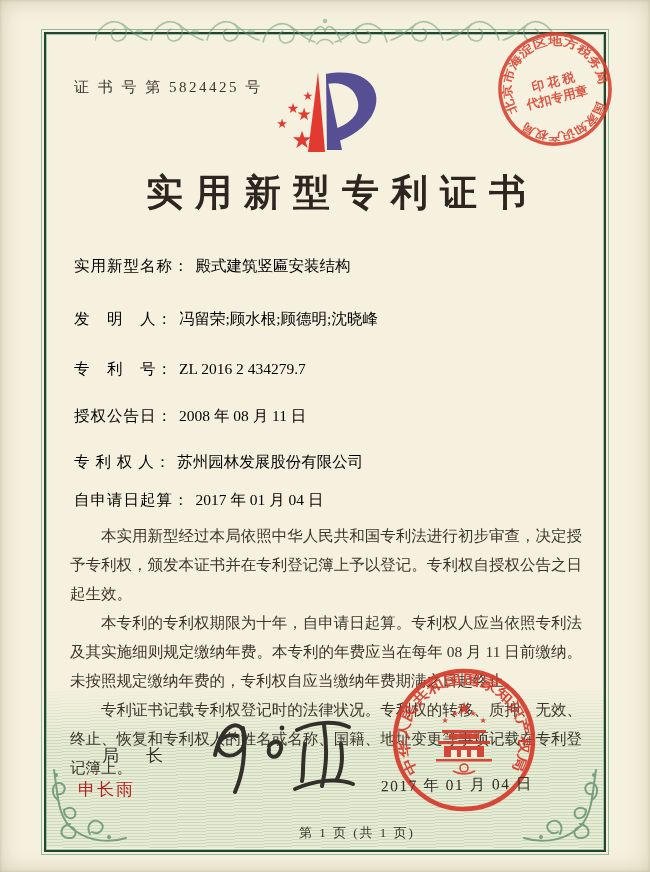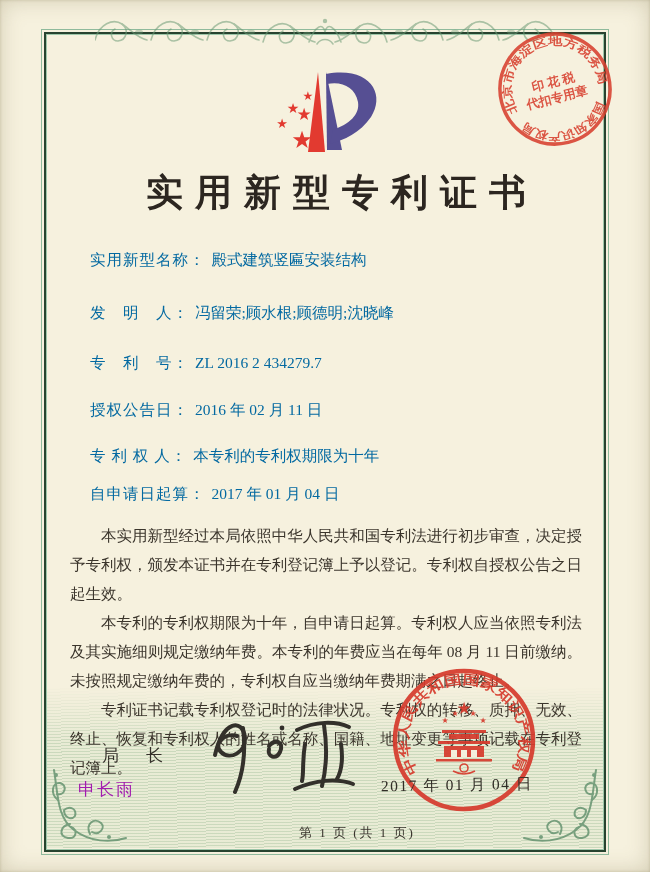--- a/index.html
+++ b/index.html
@@ -36,32 +36,32 @@
   .logo{position:absolute;left:252px;top:60px;width:158px;height:112px;z-index:5;}
   .tax-stamp{position:absolute;left:492px;top:26px;width:126px;height:126px;z-index:6;transform:rotate(-14deg);opacity:.88;}
 
   .title{
     position:absolute;left:44px;top:168px;width:584px;z-index:5;
     text-align:center;font-size:37px;font-weight:700;color:#2c2620;
     letter-spacing:12px;text-indent:12px;
   }
 
   .fields{position:absolute;left:74px;top:0;width:490px;z-index:5;font-size:15.5px;}
-  .frow{position:absolute;left:16px;white-space:nowrap;color:#0369a1;}
+  .frow{position:absolute;left:0;white-space:nowrap;color:#000000;margin-top:6px;}
   .frow .lab{letter-spacing:1px;}
   .frow .val{margin-left:6px;}
 
   .body-text{
     position:absolute;left:70px;top:521px;width:512px;z-index:5;
     font-size:15.5px;line-height:29px;text-align:justify;color:#3b352c;
   }
   .body-text p{margin:0;text-indent:2em;}
 
   .signoff-title{position:absolute;left:78px;top:744px;z-index:5;font-size:17px;letter-spacing:5px;color:#34302a;margin-left:24px;}
-  .signoff-name{position:absolute;left:78px;top:778px;z-index:5;font-size:17px;letter-spacing:2px;color:#a21caf;}
+  .signoff-name{position:absolute;left:78px;top:778px;z-index:5;font-size:17px;letter-spacing:2px;color:#b91c1c;}
   .autograph{position:absolute;left:185px;top:700px;width:180px;height:100px;z-index:6;}
 
   .big-seal{position:absolute;left:388px;top:664px;width:152px;height:152px;z-index:5;opacity:.92;}
   .seal-date{position:absolute;left:381px;top:775px;z-index:7;font-size:15.5px;letter-spacing:1.5px;color:#322e27;transform:rotate(-1deg);}
 
   .footer{position:absolute;left:44px;top:824px;width:626px;z-index:5;text-align:center;font-size:13px;letter-spacing:2px;color:#3a352e;}
 
   svg text{font-family:"Liberation Serif","DejaVu Serif",serif;}
 </style>
 </head>
@@ -114,20 +114,21 @@
       <path d="M22,58 C12,60 10,70 20,72 C29,73 30,63 23,61"></path>
       <path d="M42,68 C37,58 46,51 53,57 C58,62 51,70 44,66"></path>
       <path d="M16,44 C22,39 29,43 27,50 C23,55 16,51 16,44"></path>
       <circle cx="8" cy="9" r="2" fill="#5f8f6b" stroke="none"></circle>
       <circle cx="61" cy="71" r="2" fill="#5f8f6b" stroke="none"></circle>
     </g>
   </svg>
 
   <div class="frame"></div>
 
+  <div class="cert-no">证 书 号 第 5824425 号</div>
 
   <svg class="logo" viewBox="0 0 158 112">
     <polygon points="66,12 73,92 56,92" fill="#e23a30"></polygon>
     <polygon points="74,12 90,90 75,90" fill="#564f93"></polygon>
     <path d="M74,14 C118,6 134,34 119,57 C108,73 92,80 78,84 L81,70 C97,64 108,55 106,42 C103,27 90,21 75,24 Z" fill="#564f93"></path>
     <text x="56" y="40" font-size="12" fill="#e23a30" text-anchor="middle">★</text>
     <text x="41" y="53" font-size="14" fill="#e23a30" text-anchor="middle">★</text>
     <text x="52" y="60" font-size="17" fill="#e23a30" text-anchor="middle">★</text>
     <text x="30" y="68" font-size="13" fill="#e23a30" text-anchor="middle">★</text>
     <text x="50" y="88" font-size="24" fill="#e23a30" text-anchor="middle">★</text>
@@ -155,24 +156,24 @@
     <div class="frow" style="top:250px">
       <span class="lab">实用新型名称：</span><span class="val">殿式建筑竖匾安装结构</span>
     </div>
     <div class="frow" style="top:303px">
       <span class="lab">发　明　人：</span><span class="val">冯留荣;顾水根;顾德明;沈晓峰</span>
     </div>
     <div class="frow" style="top:353px">
       <span class="lab">专　利　号：</span><span class="val">ZL 2016 2 434279.7</span>
     </div>
     <div class="frow" style="top:400px">
-      <span class="lab">授权公告日：</span><span class="val">2016 年 02 月 11 日</span>
+      <span class="lab">授权公告日：</span><span class="val">2008 年 08 月 11 日</span>
     </div>
     <div class="frow" style="top:446px">
-      <span class="lab">专 利 权 人：</span><span class="val">本专利的专利权期限为十年</span>
+      <span class="lab">专 利 权 人：</span><span class="val">苏州园林发展股份有限公司</span>
     </div>
     <div class="frow" style="top:484px">
       <span class="lab">自申请日起算：</span><span class="val">2017 年 01 月 04 日</span>
     </div>
   </div>
 
   <div class="body-text">
     <p>本实用新型经过本局依照中华人民共和国专利法进行初步审查，决定授予专利权，颁发本证书并在专利登记簿上予以登记。专利权自授权公告之日起生效。</p>
     <p>本专利的专利权期限为十年，自申请日起算。专利权人应当依照专利法及其实施细则规定缴纳年费。本专利的年费应当在每年 08 月 11 日前缴纳。未按照规定缴纳年费的，专利权自应当缴纳年费期满之日起终止。</p>
     <p>专利证书记载专利权登记时的法律状况。专利权的转移、质押、无效、终止、恢复和专利权人的姓名或名称、国籍、地址变更等事项记载在专利登记簿上。</p>

